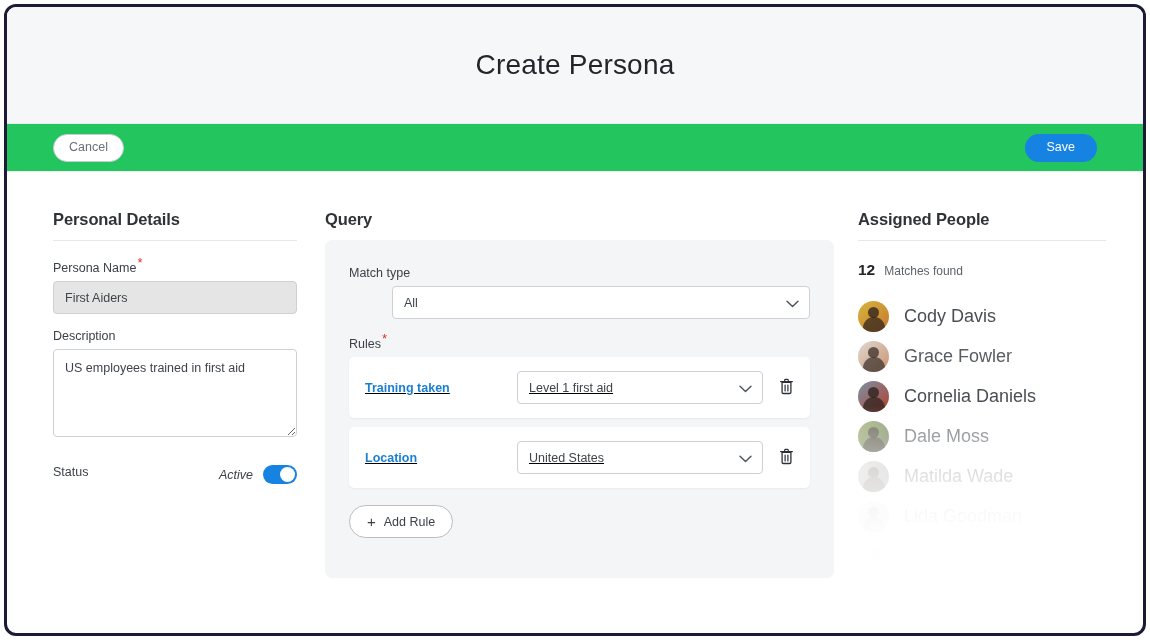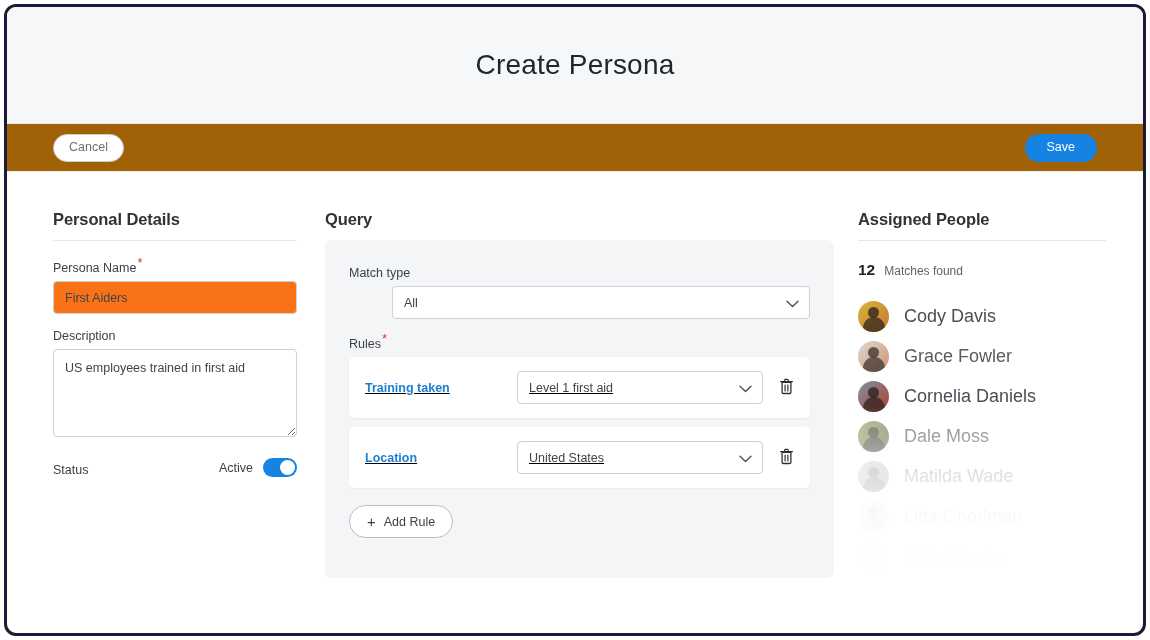--- a/index.html
+++ b/index.html
@@ -39,21 +39,21 @@
     margin: 0;
     font-size: 28px;
     font-weight: 400;
     color: #22252a;
     letter-spacing: 0.2px;
   }
 
   
   .actionbar {
     height: 48px;
-    background: #a16207;
+    background: #22c55e;
     border-bottom: 1px solid #eceef1;
     display: flex;
     align-items: center;
     padding: 0 46px 0 46px;
   }
   .btn-cancel {
     border: 1px solid #c9ccd2;
     background: #ffffff;
     color: #6b7078;
     font-size: 12.5px;
@@ -111,46 +111,46 @@
   .req { color: #e0312b; font-size: 13px; vertical-align: super; line-height: 0; margin-left: 1px;}
   .text-input {
     width: 100%;
     height: 33px;
     border: 1px solid #cdd0d6;
     border-radius: 4px;
     font-size: 12.5px;
     color: #3f444b;
     padding: 0 11px;
     font-family: "Liberation Sans", sans-serif;
-    background: #f97316;
+    background: #e5e5e5;
     outline: none;
   }
   .text-area {
     width: 100%;
     height: 88px;
     border: 1px solid #cdd0d6;
     border-radius: 4px;
     font-size: 12.5px;
     color: #3f444b;
     padding: 9px 11px;
     font-family: "Liberation Sans", sans-serif;
     background: #fff;
     resize: vertical;
     outline: none;
     line-height: 1.45;
   }
   .field-block { margin-bottom: 15px; }
 
   .status-row {
     display: flex;
-    align-items: flex-end;
-    margin-top: 17px;
+    align-items: flex-start;
+    margin-top: 24px;
   }
   .status-label { font-size: 12.5px; color: #3c4148; }
-  .status-right { margin-left: auto; display: flex; align-items: center; gap: 10px; }
+  .status-right { margin-left: auto; display: flex; align-items: center; gap: 10px; font-style: italic; }
   .status-value { font-size: 12.5px; color: #3c4148; }
   .toggle {
     width: 34px; height: 19px;
     background: #1683e2;
     border-radius: 10px;
     position: relative;
     cursor: pointer;
     border: none;
     padding: 0;
   }

